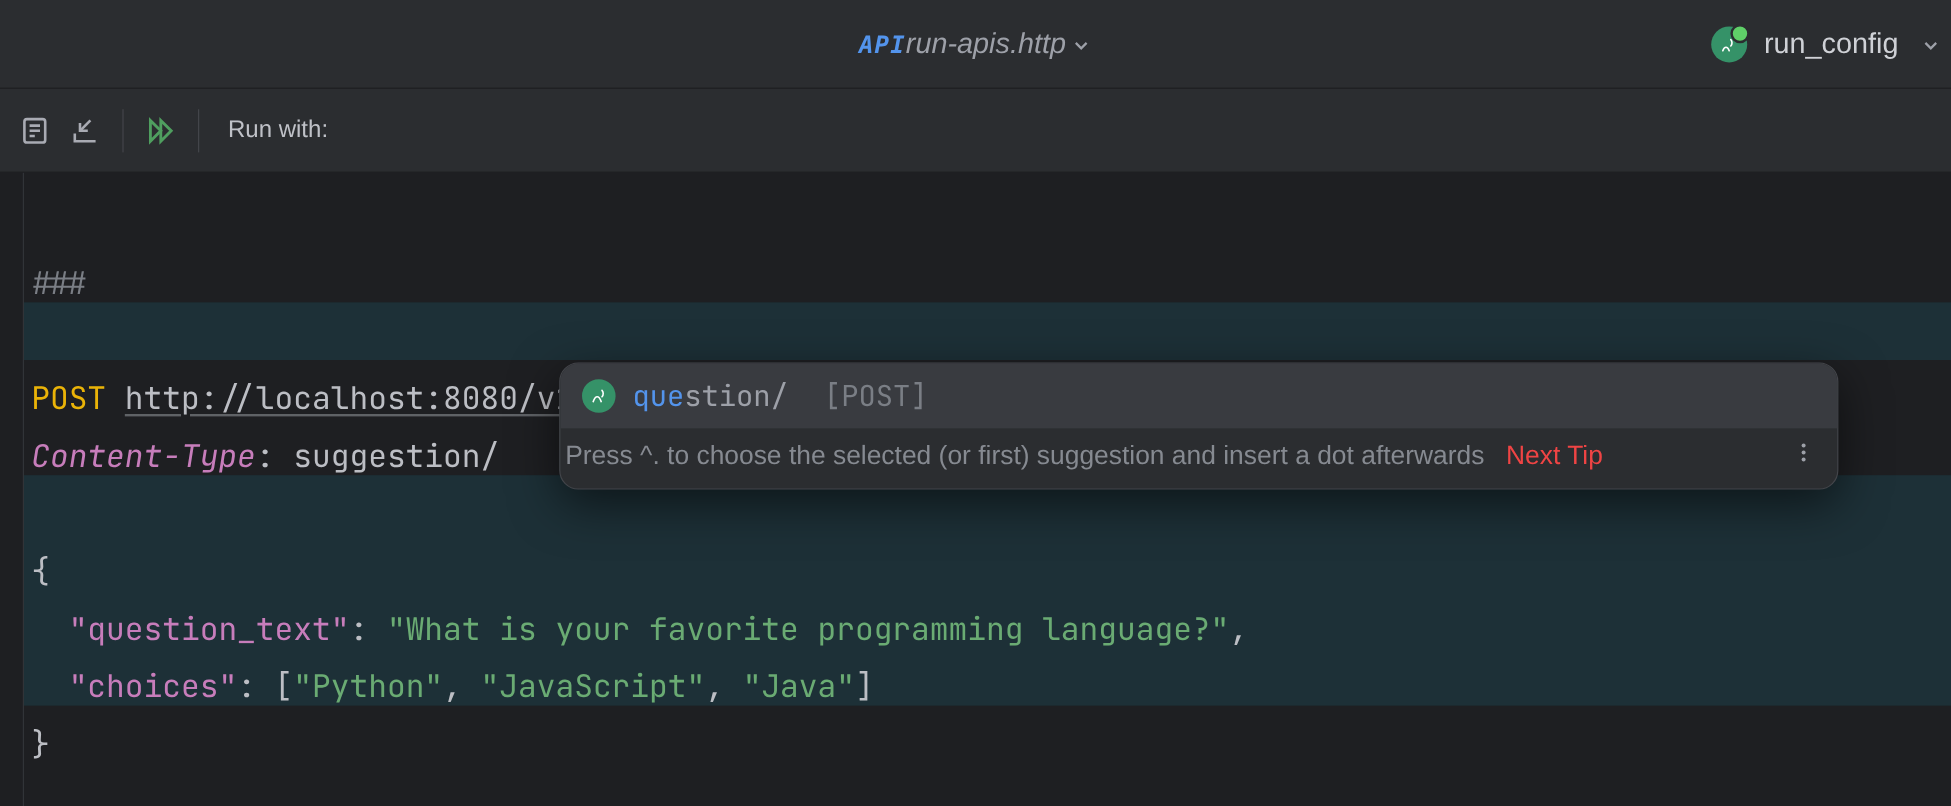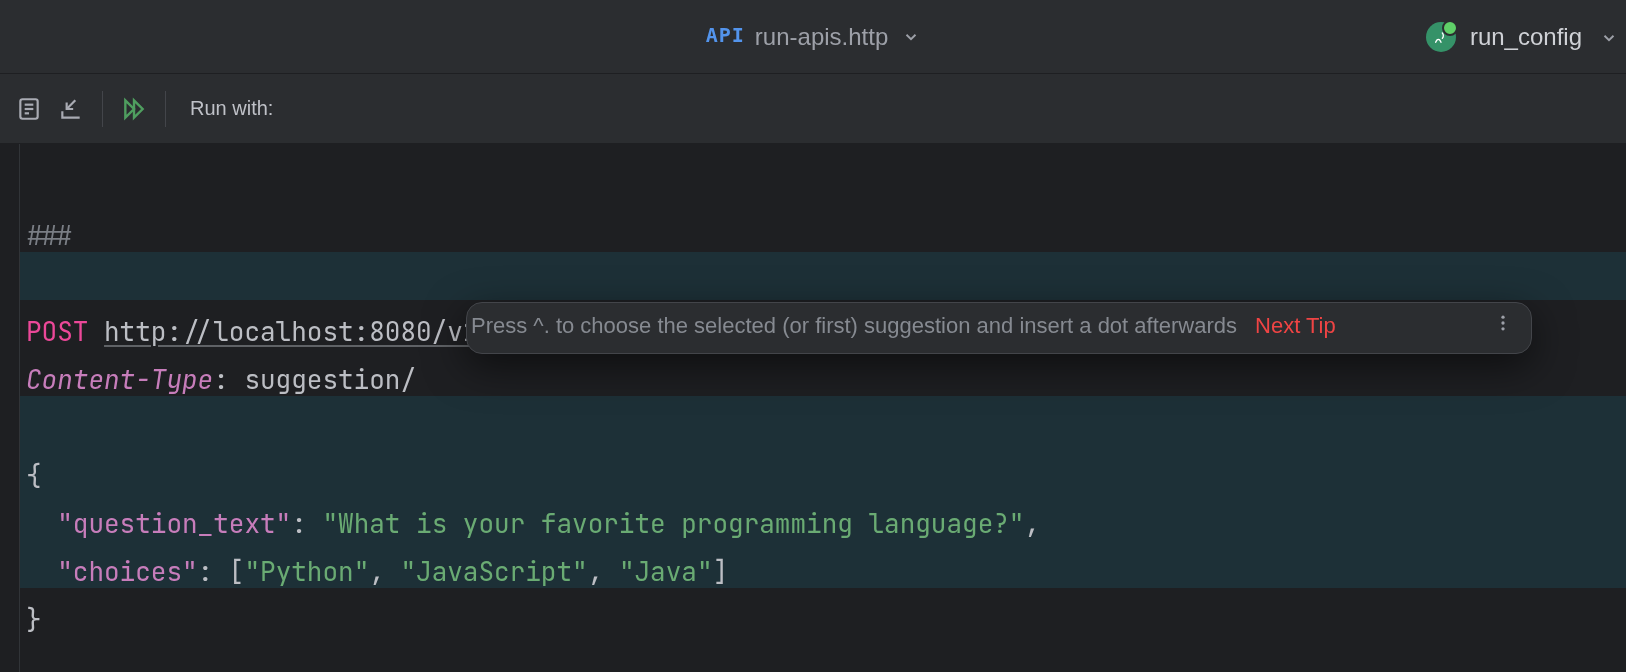--- a/index.html
+++ b/index.html
@@ -18,22 +18,22 @@
     height: 74px;
     display: flex;
     align-items: center;
     justify-content: center;
     position: relative;
     background: #2b2d30;
     border-bottom: 1px solid #1e1f22;
   }
   .title-center {
     display: flex;
-    align-items: flex-start;
-    gap: 10px;
+    align-items: center;
+    font-style: italic;
   }
   .api-tag {
     color: #5394ec;
     font-family: monospace;
     font-size: 20px;
     font-weight: 600;
     letter-spacing: 1px;
   }
   .file-name {
     color: #9da0a8;
@@ -104,21 +104,21 @@
   }
   .code {
     position:absolute; left:20px; right:0; top:0;
     padding: 20px 0 0 6px;
     font-family:"JetBrains Mono", Consolas, monospace;
     font-size:26px;
     line-height:48px;
     white-space:pre;
   }
   .hash   { color:#7a7e85; }
-  .method { color:#ec4899; }
+  .method { color:#eab308; }
   .url    { color:#bcbec4; text-decoration: underline; text-decoration-color:#5f6266; text-underline-offset:4px;}
   .url-cursor { background:#3b4252; }
   .hdr    { color:#c77dbb; font-style:italic; }
   .hdrval { color:#bcbec4; }
   .brace  { color:#bcbec4; }
   .key    { color:#c77dbb; }
   .str    { color:#6aab73; }
   .punct  { color:#bcbec4; }
 
   .bg-block {
@@ -235,20 +235,31 @@
 <span class="method">POST</span> <span class="url">http://localhost:8080/v1/</span><span class="url url-cursor">que</span>
 <span class="hdr">Content-Type</span><span class="hdrval">: </span><span class="hdrval">suggestion/</span>
 
 <span class="brace">{</span>
   <span class="key">"question_text"</span><span class="punct">:</span> <span class="str">"What is your favorite programming language?"</span><span class="punct">,</span>
   <span class="key">"choices"</span><span class="punct">:</span> <span class="punct">[</span><span class="str">"Python"</span><span class="punct">,</span> <span class="str">"JavaScript"</span><span class="punct">,</span> <span class="str">"Java"</span><span class="punct">]</span>
 <span class="brace">}</span>
   </div>
 
   <div class="popup" style="top:158px;">
+    <div class="popup-row">
+      <span class="popup-icon">
+        <svg viewBox="0 0 24 24" fill="#fff">
+            <path d="M5 19c3-8 7-8 10 0M16 5c2 2 2 6 0 8" stroke="#fff" stroke-width="2" fill="none" stroke-linecap="round"></path>
+          </svg>
+      </span>
+      <span class="sugg">
+        <span class="match">que</span><span class="rest">stion/</span>
+      </span>
+      <span class="method-tag">[POST]</span>
+    </div>
     <div class="popup-footer">
       <span class="hint">Press ^. to choose the selected (or first) suggestion and insert a dot afterwards</span>
       <span class="next-tip">Next Tip</span>
       <span class="kebab">
         <svg viewBox="0 0 24 24" fill="currentColor">
             <circle cx="12" cy="5" r="2"></circle>
             <circle cx="12" cy="12" r="2"></circle>
             <circle cx="12" cy="19" r="2"></circle>
           </svg>
       </span>

